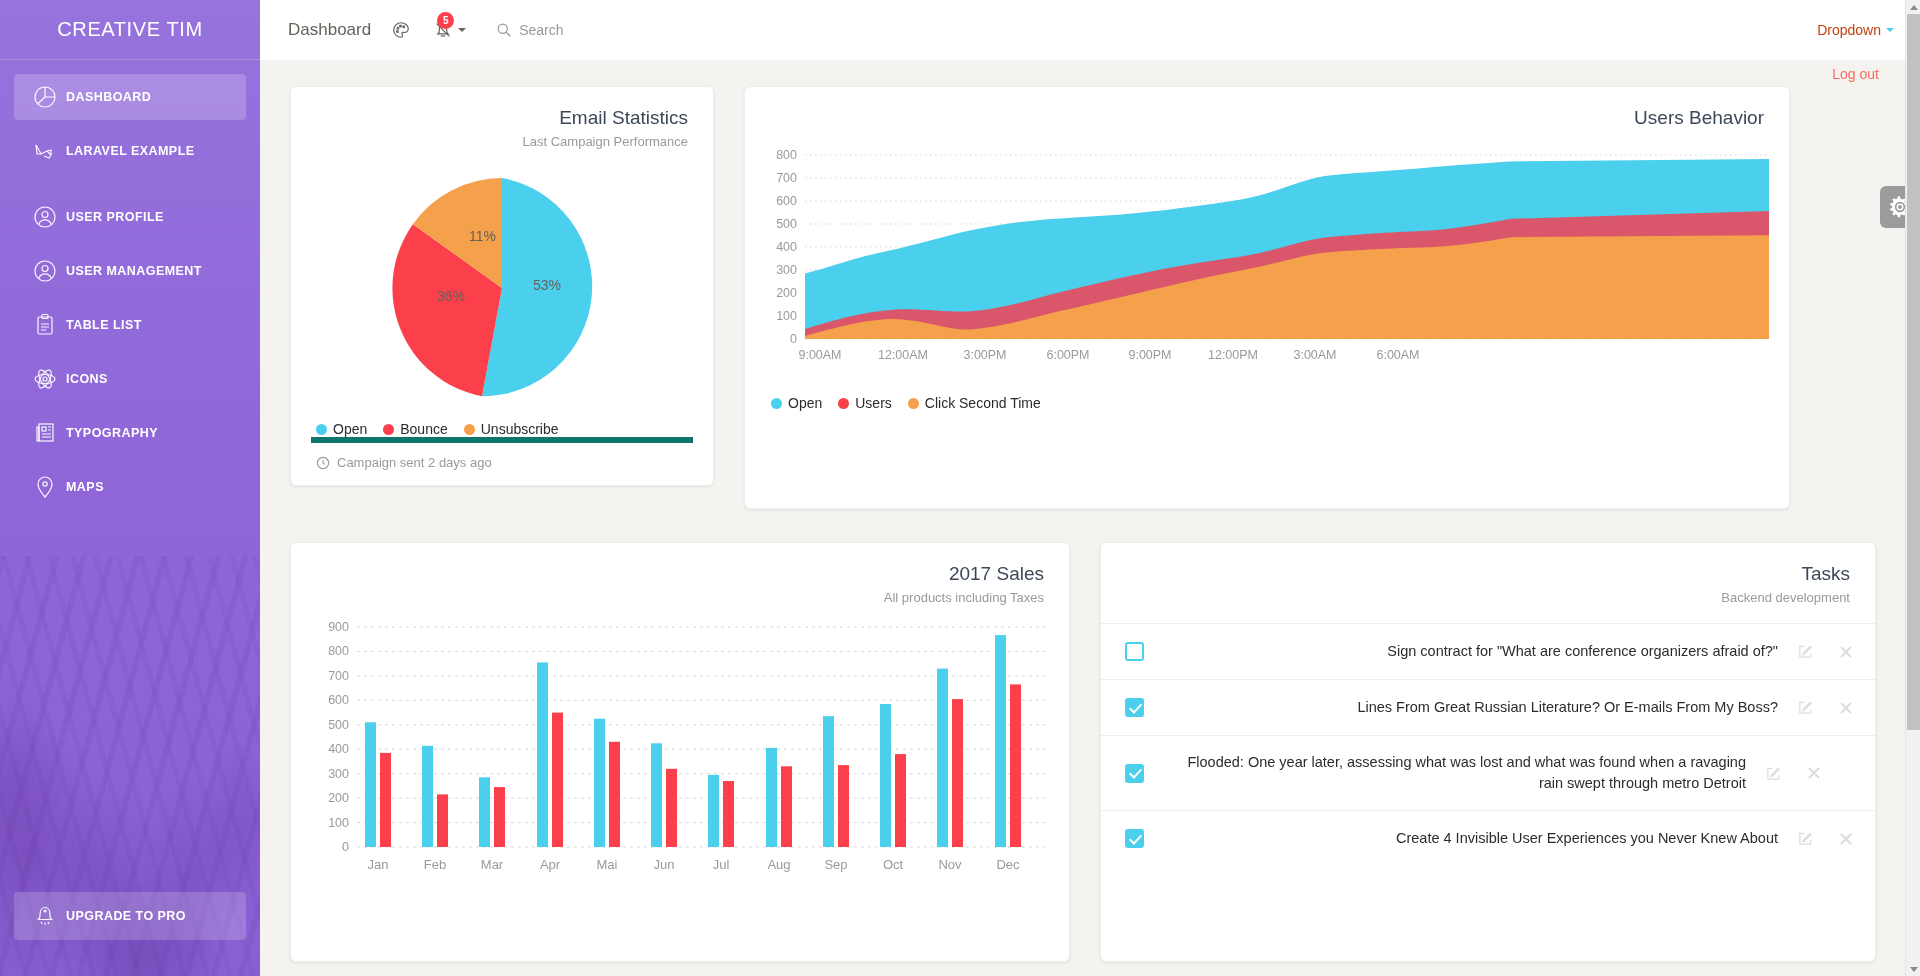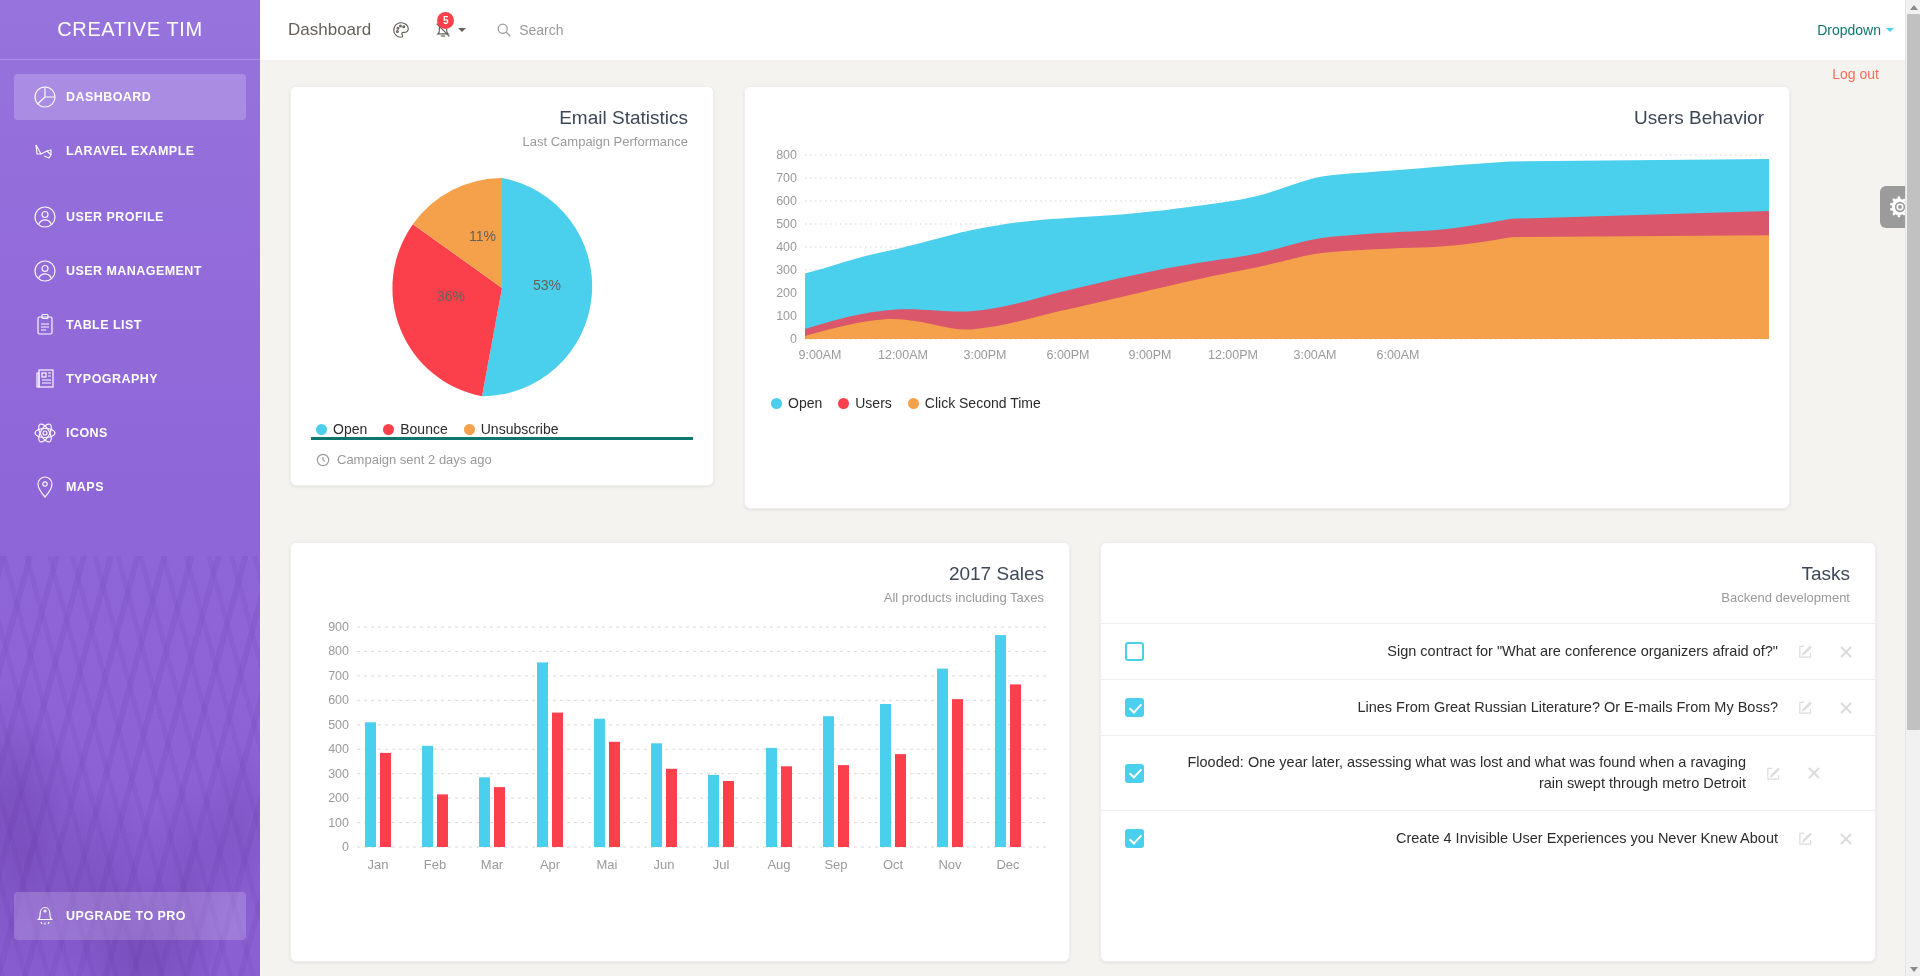--- a/index.html
+++ b/index.html
@@ -95,37 +95,37 @@
     position: absolute; top: -4px; left: 8px;
     min-width: 17px; height: 17px; border-radius: 9px;
     background: #fb404b; color: #fff; font-size: 10px; font-weight: bold;
     display: flex; align-items: center; justify-content: center; padding: 0 4px;
     z-index: 2;
   }
   .nb-search { display: flex; align-items: center; color: #9a9a9a; margin-left: 12px; cursor: text; }
   .nb-search .txt { font-size: 14px; margin-left: 7px; }
   .nb-right { margin-left: auto; display: flex; align-items: center; gap: 28px; flex-direction: column; }
   .nb-link { font-size: 14px; color: #66615b; cursor: pointer; display: flex; align-items: center; }
-  .nb-link.cyan { color: #0f766e; }
+  .nb-link.cyan { color: #c2410c; }
   .nb-link.cyan .nb-caret { border-top-color: #4acfec; }
   .nb-link.red { color: #fb6b5b; }
 
   
   #content { padding: 26px 30px 0 30px; height: 916px; }
   .row { display: flex; gap: 30px; text-align: right; }
   .card {
     background: #fff; border-radius: 6px;
     box-shadow: 0 1px 3px rgba(0,0,0,.08);
     border: 1px solid #eeeeee;
   }
   .card-head { padding: 20px 25px 0 25px; }
   .card-title { font-size: 19px; color: #3c4858; font-weight: 400; }
   .card-sub { font-size: 13px; color: #9a9a9a; margin-top: 5px; }
   .card-footer {
-    border-top: 3px solid #0f766e; margin: 12px 20px;
+    border-top: 6px solid #0f766e; margin: 12px 20px;
     padding: 12px 5px 14px 5px;
     display: flex; align-items: center; gap: 7px;
     color: #9a9a9a; font-size: 13px;
   }
 
   
   .legend { display: flex; align-items: center; gap: 16px; }
   .legend-item { display: flex; align-items: center; gap: 6px; font-size: 14px; color: #2c2c2c; }
   .dot { width: 11px; height: 11px; border-radius: 50%; display: inline-block; }
 
@@ -245,39 +245,39 @@
             <rect x="10" y="2.5" width="6" height="4" rx="1"></rect>
             <path d="M9 12h8M9 15h8M9 18h5"></path>
           </svg>
         </span>
         <span class="nav-label">Table List</span>
       </div>
 
       <div class="nav-item">
         <span class="nav-ico">
           <svg width="26" height="26" viewBox="0 0 26 26" fill="none" stroke="#fff" stroke-width="1.2">
+            <circle cx="13" cy="13" r="2"></circle>
+            <ellipse cx="13" cy="13" rx="10" ry="4.5"></ellipse>
+            <ellipse cx="13" cy="13" rx="10" ry="4.5" transform="rotate(60 13 13)"></ellipse>
+            <ellipse cx="13" cy="13" rx="10" ry="4.5" transform="rotate(120 13 13)"></ellipse>
+          </svg>
+        </span>
+        <span class="nav-label">Icons</span>
+      </div>
+
+      <div class="nav-item">
+        <span class="nav-ico">
+          <svg width="26" height="26" viewBox="0 0 26 26" fill="none" stroke="#fff" stroke-width="1.2">
             <path d="M5 7h2v14H5z"></path>
               <rect x="7" y="4" width="14" height="17"></rect>
             <rect x="10" y="7" width="4" height="4"></rect>
               <path d="M16 7h3M16 10h3M10 14h9M10 17h9"></path>
           </svg>
         </span>
         <span class="nav-label">Typography</span>
-      </div>
-
-      <div class="nav-item">
-        <span class="nav-ico">
-          <svg width="26" height="26" viewBox="0 0 26 26" fill="none" stroke="#fff" stroke-width="1.2">
-            <circle cx="13" cy="13" r="2"></circle>
-            <ellipse cx="13" cy="13" rx="10" ry="4.5"></ellipse>
-            <ellipse cx="13" cy="13" rx="10" ry="4.5" transform="rotate(60 13 13)"></ellipse>
-            <ellipse cx="13" cy="13" rx="10" ry="4.5" transform="rotate(120 13 13)"></ellipse>
-          </svg>
-        </span>
-        <span class="nav-label">Icons</span>
       </div>
 
       <div class="nav-item">
         <span class="nav-ico">
           <svg width="26" height="26" viewBox="0 0 26 26" fill="none" stroke="#fff" stroke-width="1.2">
             <path d="M13 3a7 7 0 0 1 7 7c0 5-7 13-7 13S6 15 6 10a7 7 0 0 1 7-7z"></path>
               <circle cx="13" cy="10" r="2.2"></circle>
           </svg>
         </span>
         <span class="nav-label">Maps</span>

